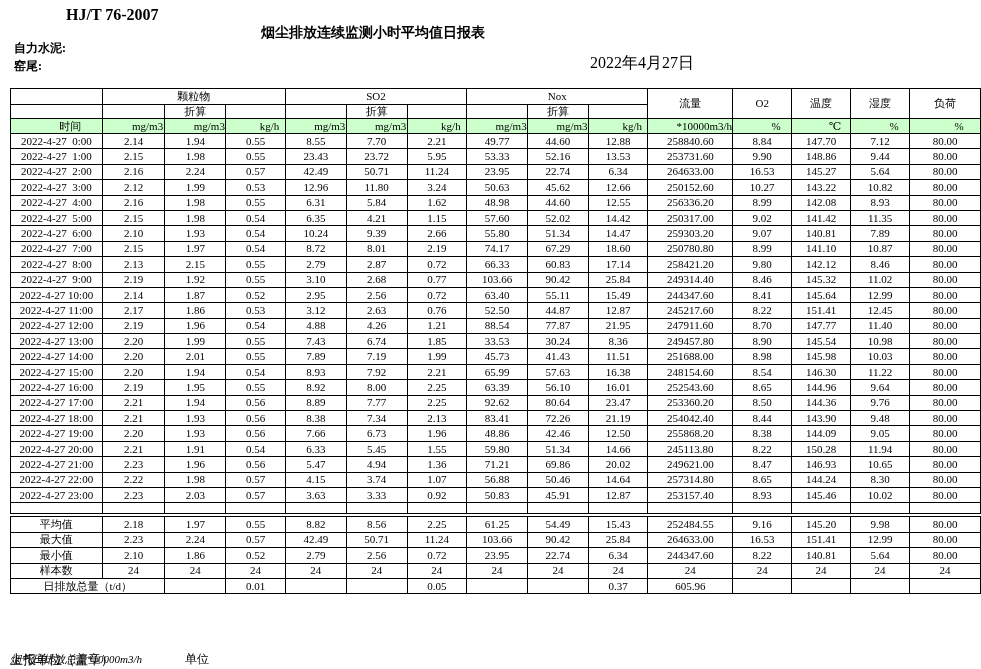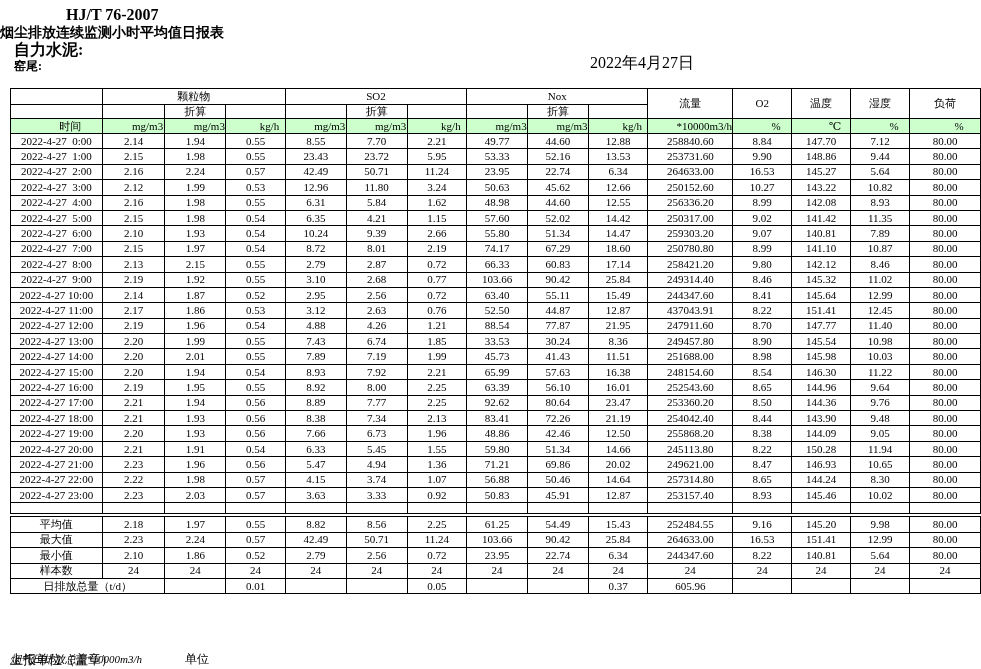--- a/index.html
+++ b/index.html
@@ -3,22 +3,22 @@
 <meta charset="utf-8">
 <style>
   * { box-sizing: border-box; }
   html,body { margin:0; padding:0; }
   body {
     width:981px; height:669px; background:#ffffff; color:#000;
     font-family:"Liberation Serif","DejaVu Serif",serif;
     position:relative; overflow:hidden;
   }
   .std     { position:absolute; left:18px;  top:6px;  font-weight:bold; font-size:16px;margin-left:48px; }
-  .title   { position:absolute; left:0;     top:24px; width:746px; font-weight:bold; font-size:14px; }
-  .company { position:absolute; left:14px;  top:40px; font-weight:bold; font-size:16px; }
+  .title   { position:absolute; left:0;     top:24px; width:746px; text-align:center; font-weight:bold; font-size:14px; }
+  .company { position:absolute; left:14px;  top:40px; font-weight:bold; font-size:12px; }
   .location{ position:absolute; left:14px;  top:58px; font-weight:bold; font-size:12px; }
   .date    { position:absolute; left:590px; top:53px; font-size:16px; }
 
   table.report {
     position:absolute; left:10px; top:88px;
     border-collapse:collapse; table-layout:fixed;
   }
   table.report th, table.report td {
     border:1px solid #000; padding:0; margin:0;
     font-weight:normal; font-size:11px; text-align:center;
@@ -296,21 +296,21 @@
         <td>2022-4-27 11:00</td>
         <td>2.17</td>
         <td>1.86</td>
         <td>0.53</td>
         <td>3.12</td>
         <td>2.63</td>
         <td>0.76</td>
         <td>52.50</td>
         <td>44.87</td>
         <td>12.87</td>
-        <td>437043.91</td>
+        <td>245217.60</td>
         <td>8.22</td>
         <td>151.41</td>
         <td>12.45</td>
         <td>80.00</td>
       </tr>
       <tr>
         <td>2022-4-27 12:00</td>
         <td>2.19</td>
         <td>1.96</td>
         <td>0.54</td>

